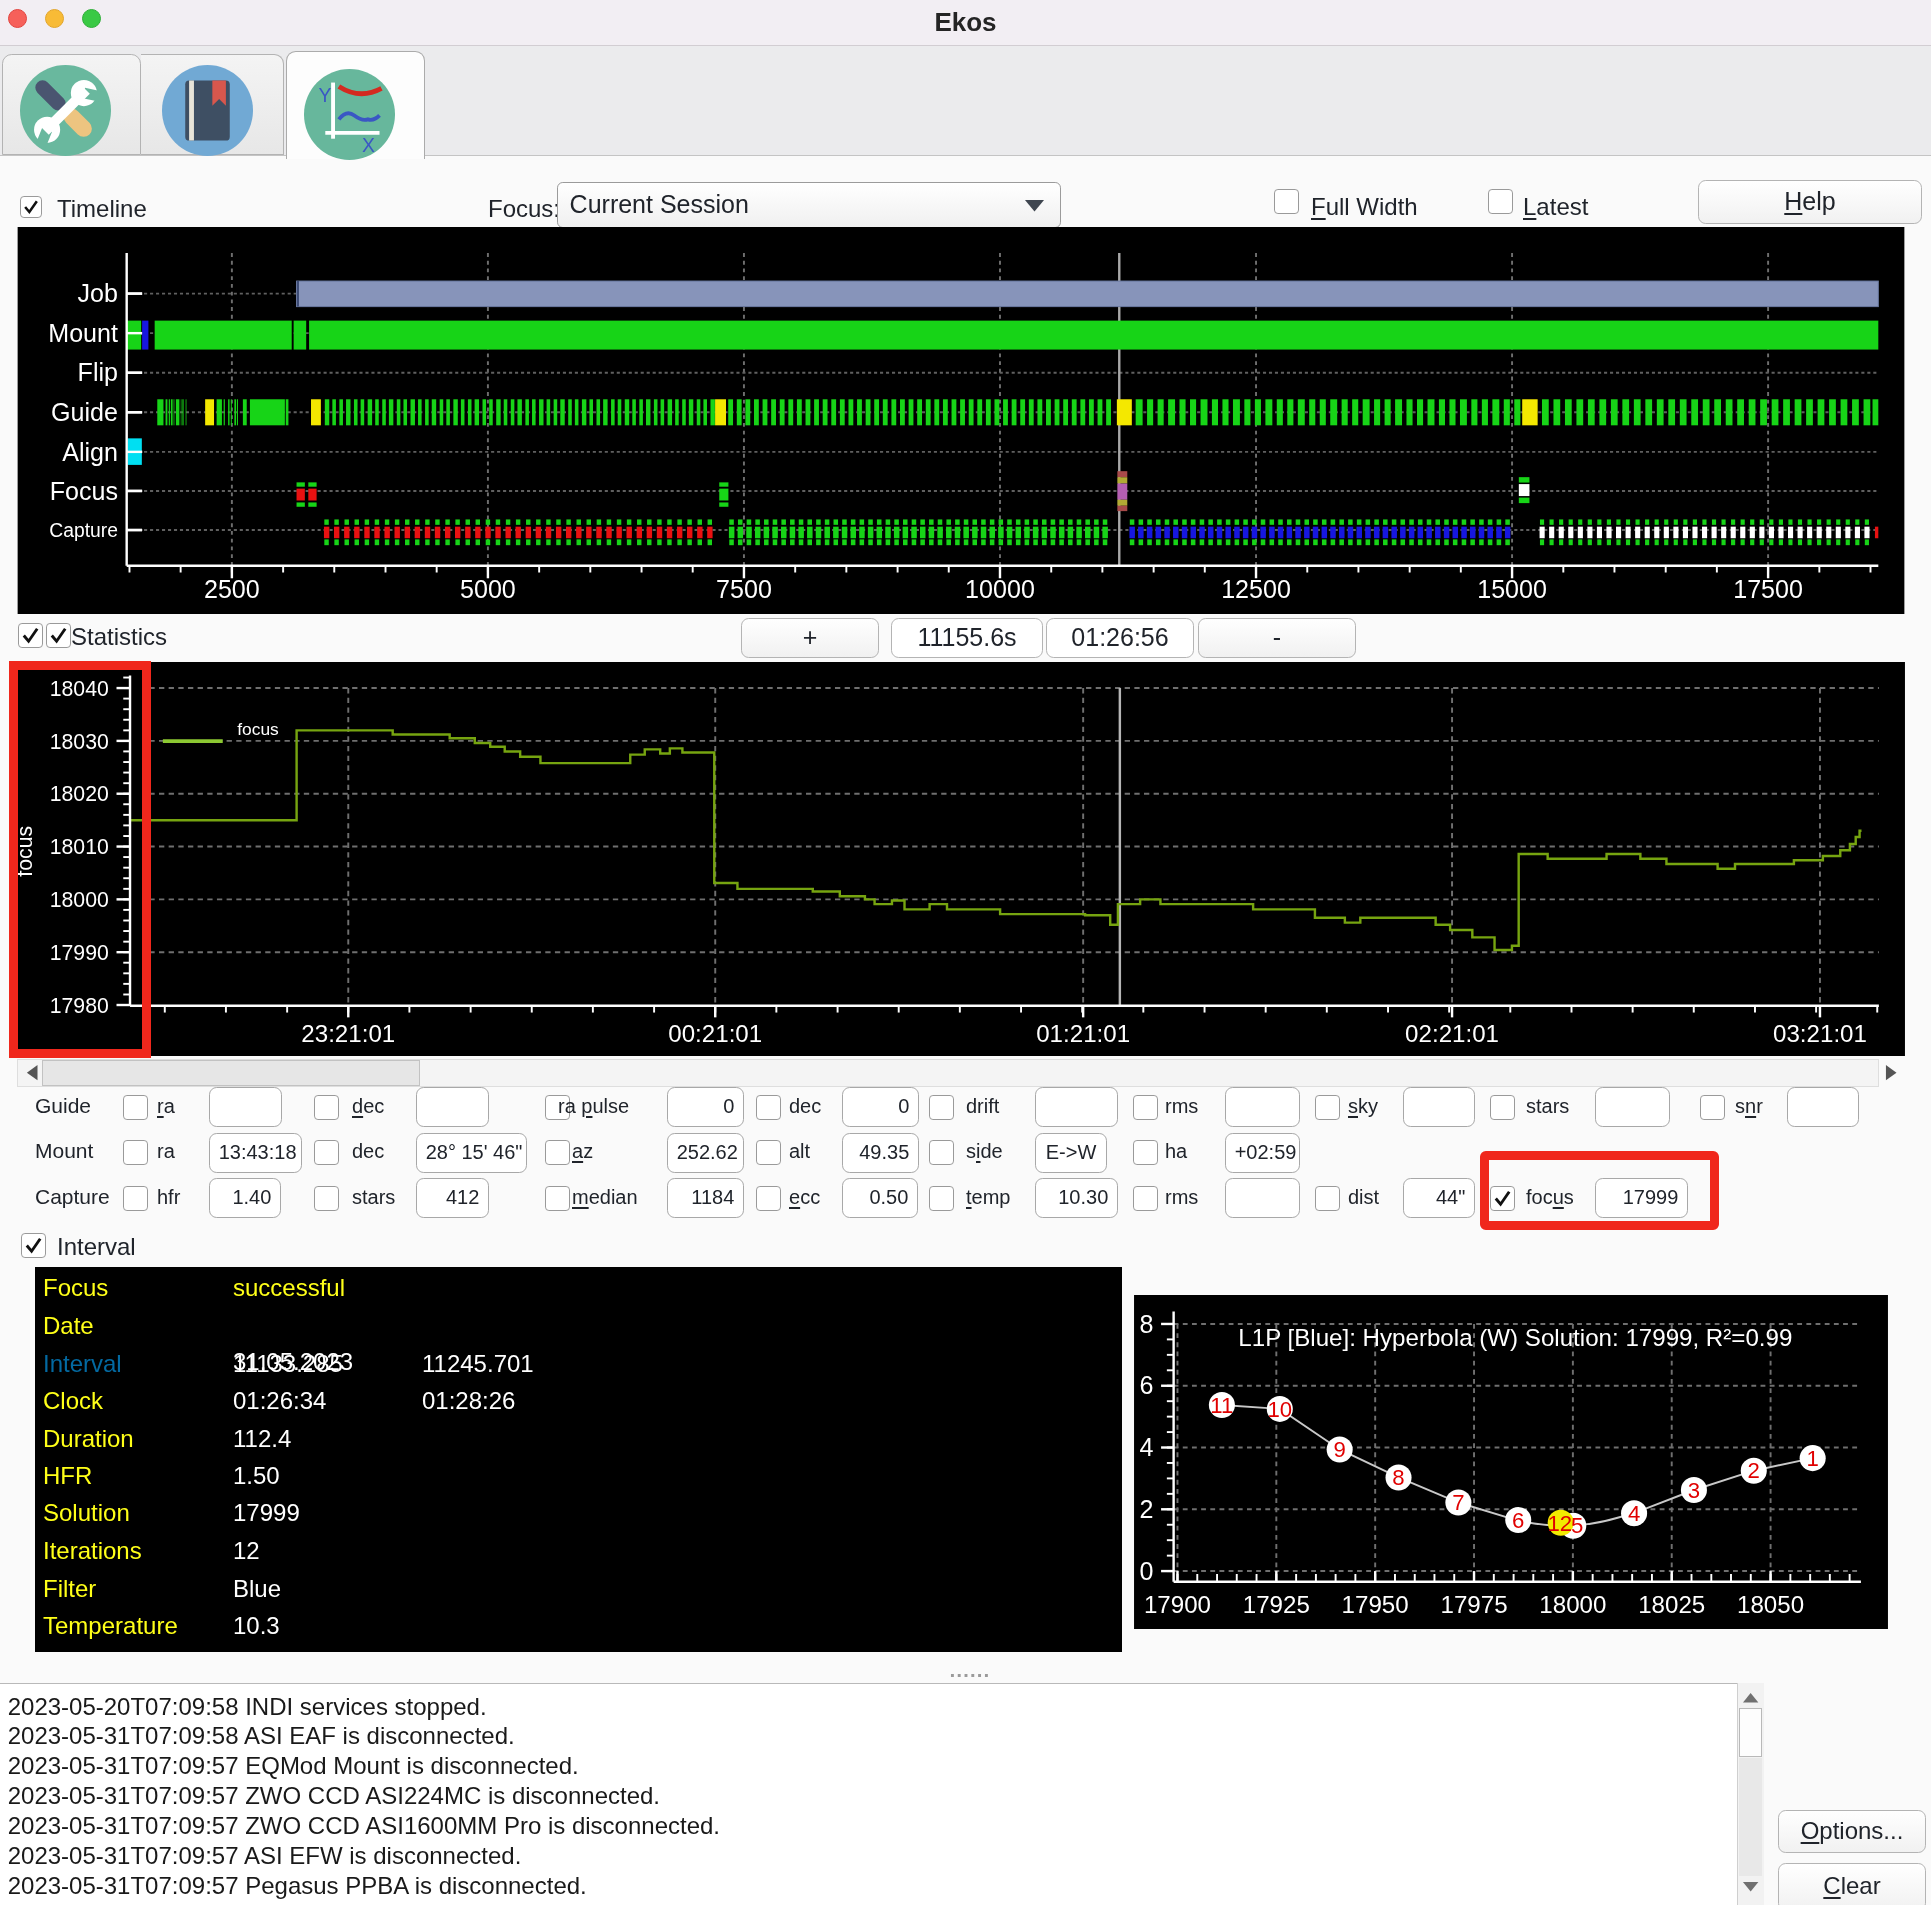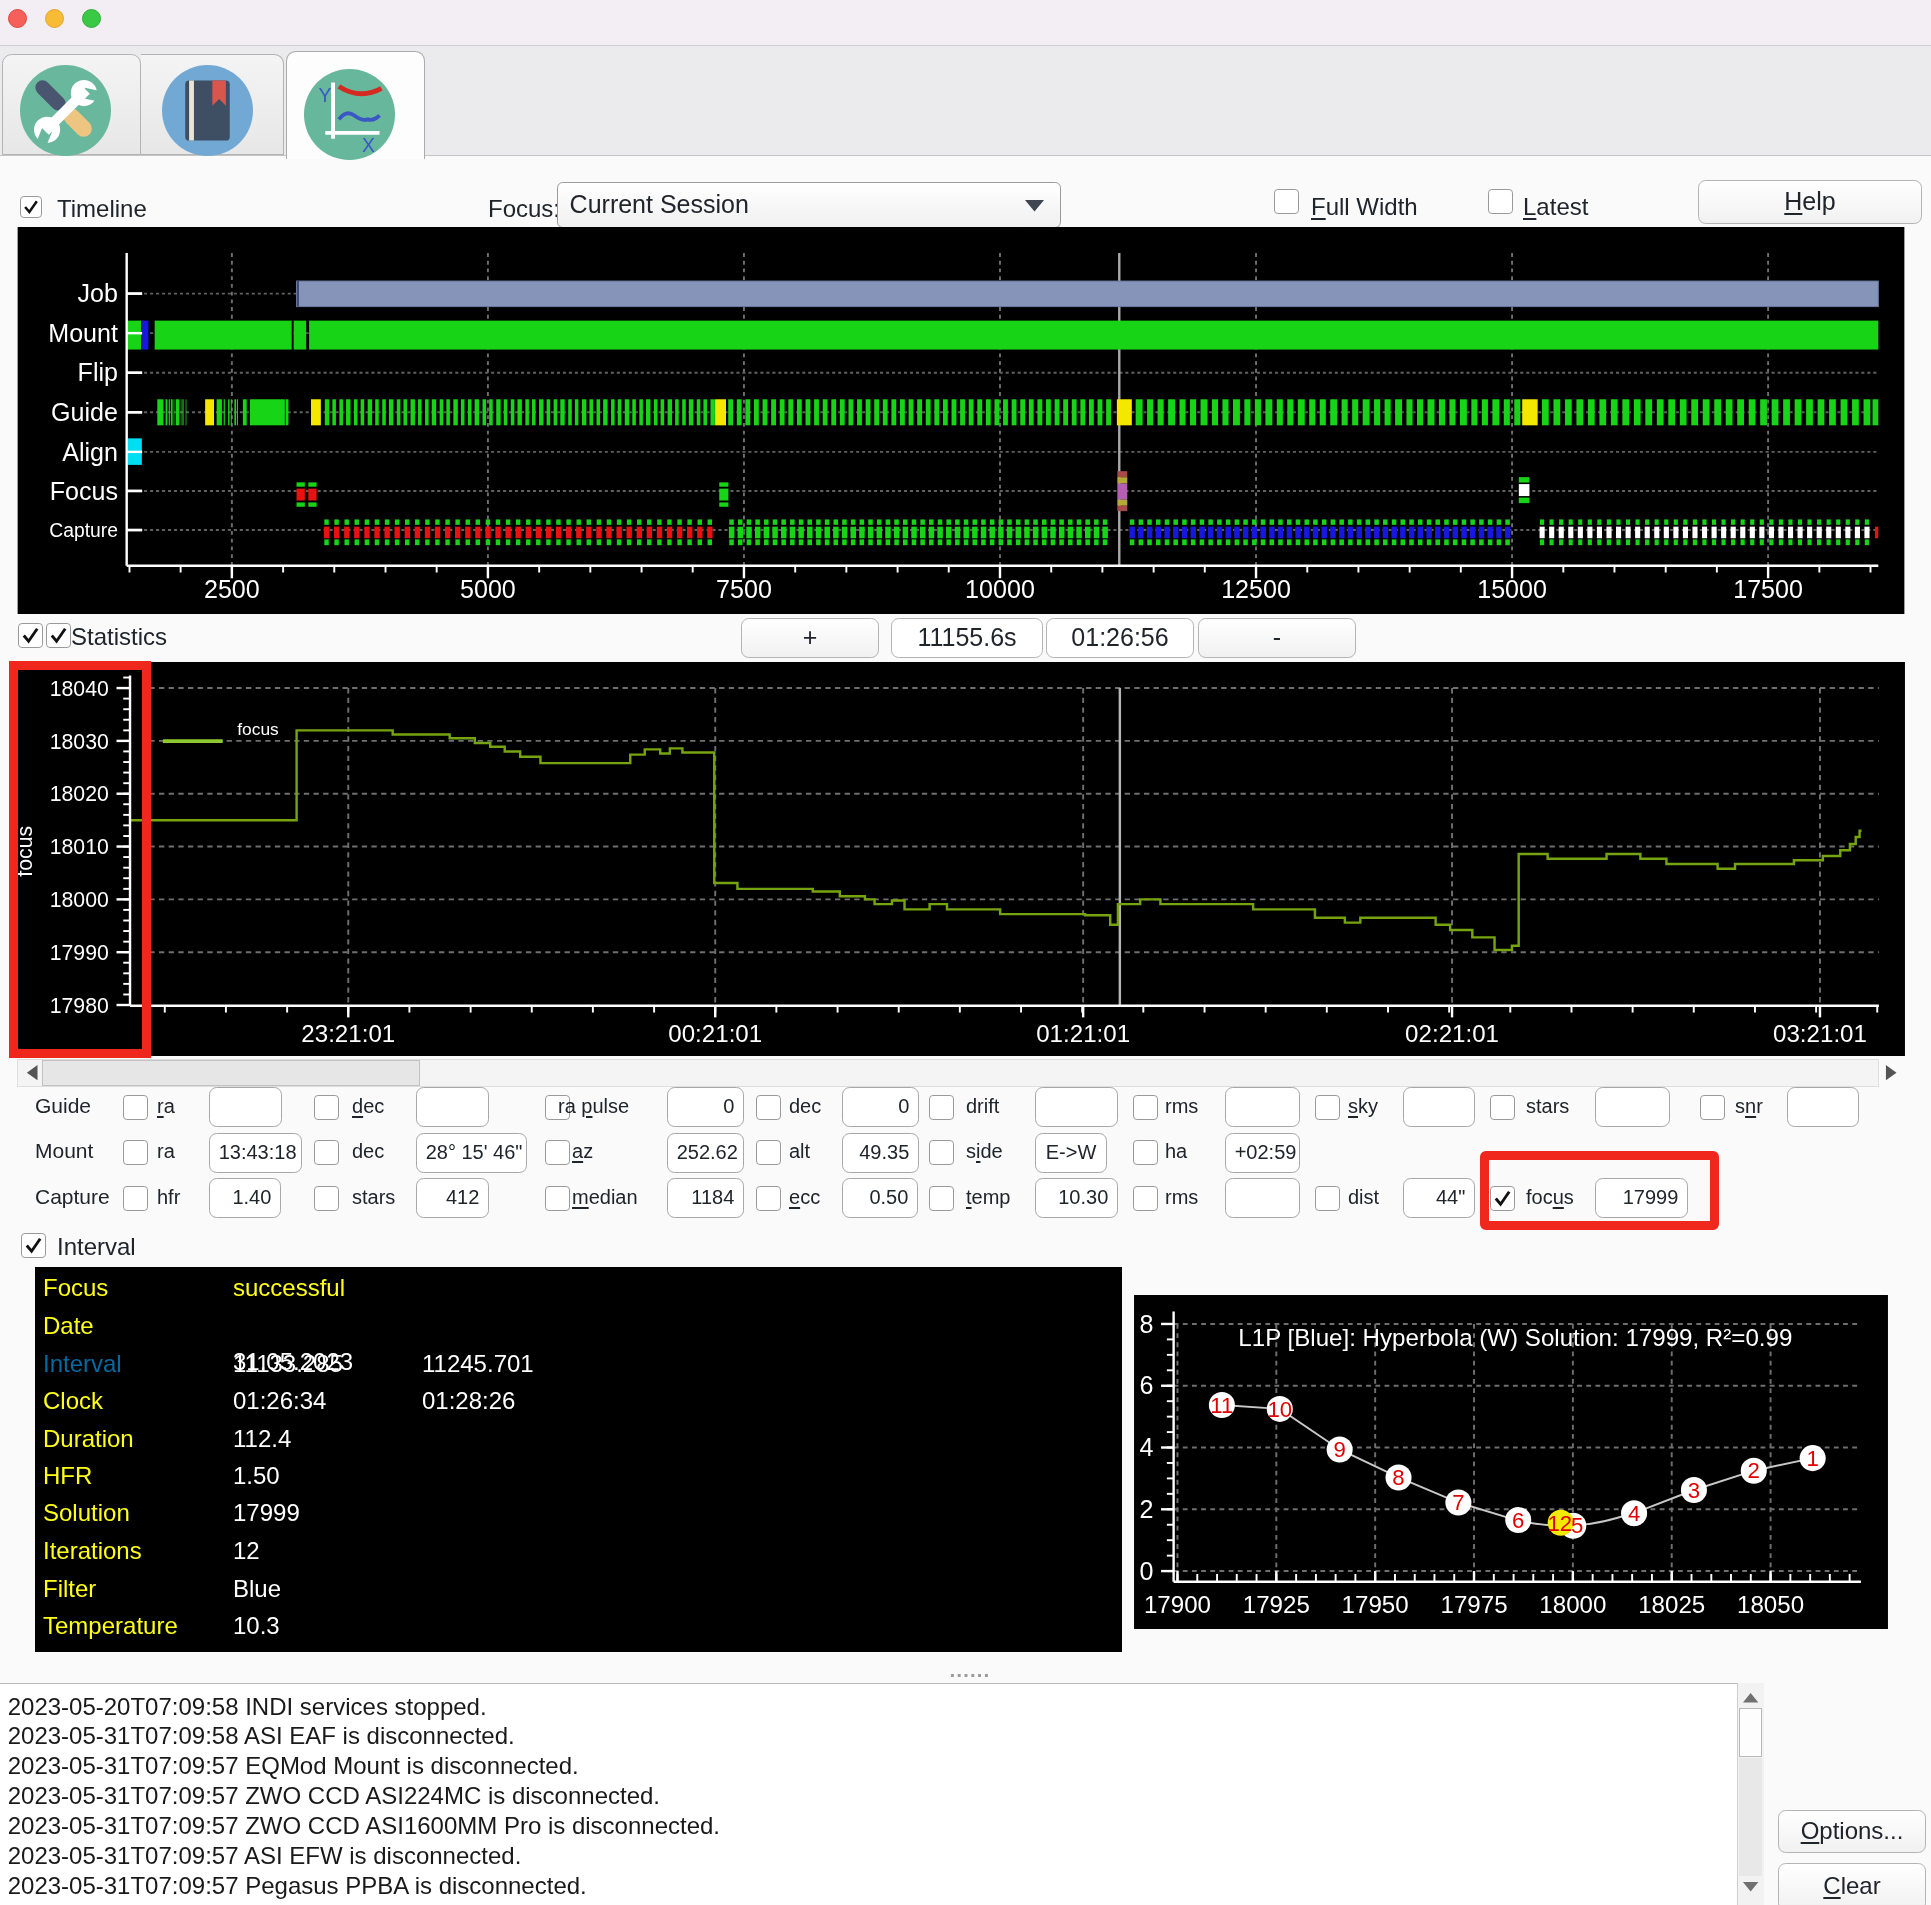--- a/index.html
+++ b/index.html
@@ -11,20 +11,21 @@
 .slbl { position:absolute; font-size:20px; white-space:nowrap; }
 .rowlbl { position:absolute; font-size:21px; white-space:nowrap; }
 .btn { position:absolute; background:linear-gradient(#ffffff,#f1f1f1); border:1.9px solid #b4b4b4; border-radius:7.7px; font-size:25px; text-align:center; }
 u { text-decoration:underline; text-underline-offset:2.9px; font-style:normal; }
 
 </style></head><body>
 <div class="abs" style="left:0;top:0;width:1931px;height:46px;background:#f2eef3;border-bottom:1.9px solid #d2cdd2">
 <div class="abs" style="left:7.7px;top:8.7px;width:19.3px;height:19.3px;border-radius:50%;background:#f6605a;border:1px solid #e2443f"></div>
 <div class="abs" style="left:45px;top:8.7px;width:19.3px;height:19.3px;border-radius:50%;background:#f8bb36;border:1px solid #e2a52c"></div>
 <div class="abs" style="left:82px;top:8.7px;width:19.3px;height:19.3px;border-radius:50%;background:#3ac944;border:1px solid #2fae38"></div>
+<div class="abs" style="left:0;top:6.8px;width:1931px;text-align:center;font-size:26px;font-weight:bold;color:#242424">Ekos</div>
 </div>
 <div class="abs" style="left:0;top:46px;width:1931px;height:110px;background:#ebebed;border-bottom:1.9px solid #c4c4c4"></div>
 <div class="abs" style="left:1.9px;top:54px;width:139px;height:101px;background:linear-gradient(#f4f4f4,#e7e7e7);border:1.9px solid #b3b3b3;border-radius:9.7px 9.7px 0 0"></div>
 <div class="abs" style="left:141px;top:54px;width:143px;height:101px;background:linear-gradient(#f4f4f4,#e7e7e7);border:1.9px solid #b3b3b3;border-left:none;border-radius:0 9.7px 0 0"></div>
 <div class="abs" style="left:286px;top:51px;width:139px;height:108px;background:#fdfdfd;border:1.9px solid #ababab;border-bottom:none;border-radius:9.7px 9.7px 0 0"></div>
 <div class="abs" style="left:20px;top:65px">
 <svg width="91" height="91" viewBox="0 0 94 94">
 <circle cx="47" cy="47" r="47" fill="#69b89e"></circle>
 <clipPath id="tc1">
         <circle cx="47" cy="47" r="46"></circle>

